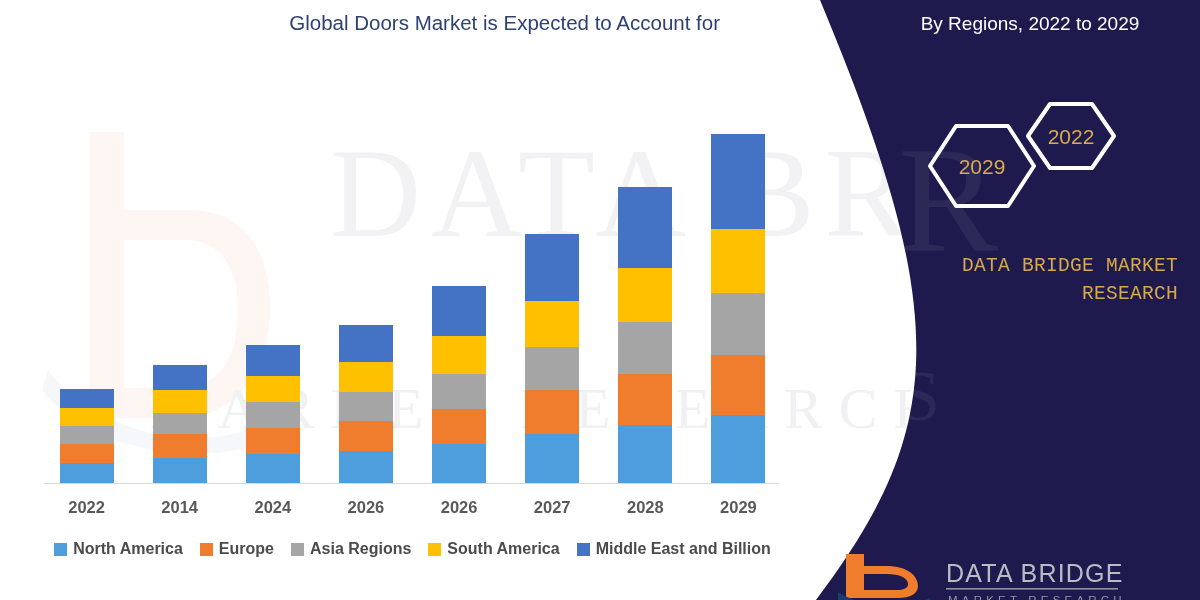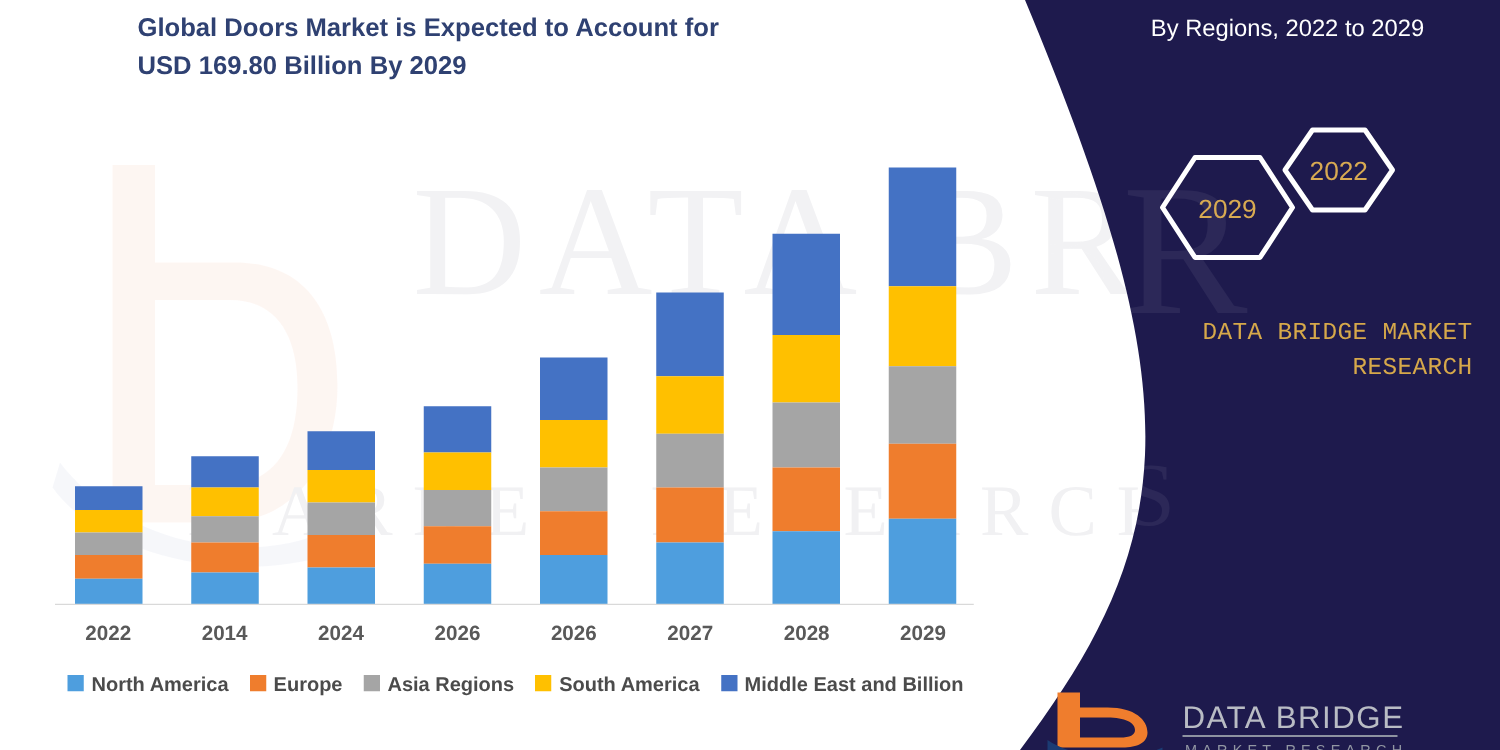--- a/index.html
+++ b/index.html
@@ -32,22 +32,22 @@
   
   .panel-dark {
     position:absolute; left:780px; top:0; width:420px; height:600px;
     pointer-events:none;
   }
   .panel-dark svg { display:block; }
 
   
   .chart-title {
     position:absolute; left:110px; top:8px; width:610px;
-    text-align:left; color:#2f4172;
-    font-size:20.5px; line-height:1.45; font-weight:700;
+    text-align:right; color:#2f4172;
+    font-size:20.5px; line-height:1.45; font-weight:400;
   }
 
   
   .panel-title {
     position:absolute; left:880px; top:-16px; width:300px;
     text-align:center; color:#ffffff;
     font-size:19px; line-height:1.42; font-weight:400;
   }
   .hexwrap { position:absolute; left:920px; top:96px; width:200px; height:130px; }
   .hexwrap svg { display:block; overflow:visible; }
@@ -89,21 +89,21 @@
   }
   .xlab {
     width:54px; text-align:center; color:#595959;
     font-size:16.5px; font-weight:bold;
   }
 
   .legend {
     position:absolute; left:40px; top:540px; width:745px;
     display:flex; justify-content:center; align-items:center; gap:17px;
   }
-  .lg-item { display:flex; align-items:flex-start; gap:6px; }
+  .lg-item { display:flex; align-items:center; gap:6px; }
   .lg-sw { width:13px; height:13px; display:block; }
   .lg-tx { color:#4b4b4b; font-size:16px; font-weight:bold; white-space:nowrap; }
 </style>
 </head>
 <body>
 
 <div id="stage">
 
   <div class="wm-b">
     <svg width="240" height="340" viewBox="0 0 240 340">
@@ -112,21 +112,20 @@
                M86 122 L86 270 L140 270 C182 270 200 240 200 192 C200 146 180 122 146 122 Z" fill="#fdeee7"></path>
       <path d="M10 252 C60 318 170 340 236 300 L236 322 C160 352 46 330 4 272 Z" fill="#eef0f7"></path>
     </svg>
   </div>
 
   <div class="wm-text">DATA BRIDGE</div>
   <div class="wm-text2">MARKET RESEARCH</div>
 
   <div class="chart-title">
     <div>Global Doors Market is Expected to Account for</div>
-    <div>USD 169.80 Billion By 2029</div>
   </div>
 
   <div class="bars">
       <div class="bar-col" title="2022">
         <div class="seg" style="height: 18.8172px; background: rgb(68, 114, 196);"></div>
         <div class="seg" style="height: 18.8172px; background: rgb(255, 192, 0);"></div>
         <div class="seg" style="height: 17.5627px; background: rgb(165, 165, 165);"></div>
         <div class="seg" style="height: 18.8172px; background: rgb(239, 125, 45);"></div>
         <div class="seg" style="height: 21.3262px; background: rgb(78, 158, 222);"></div>
       </div>

